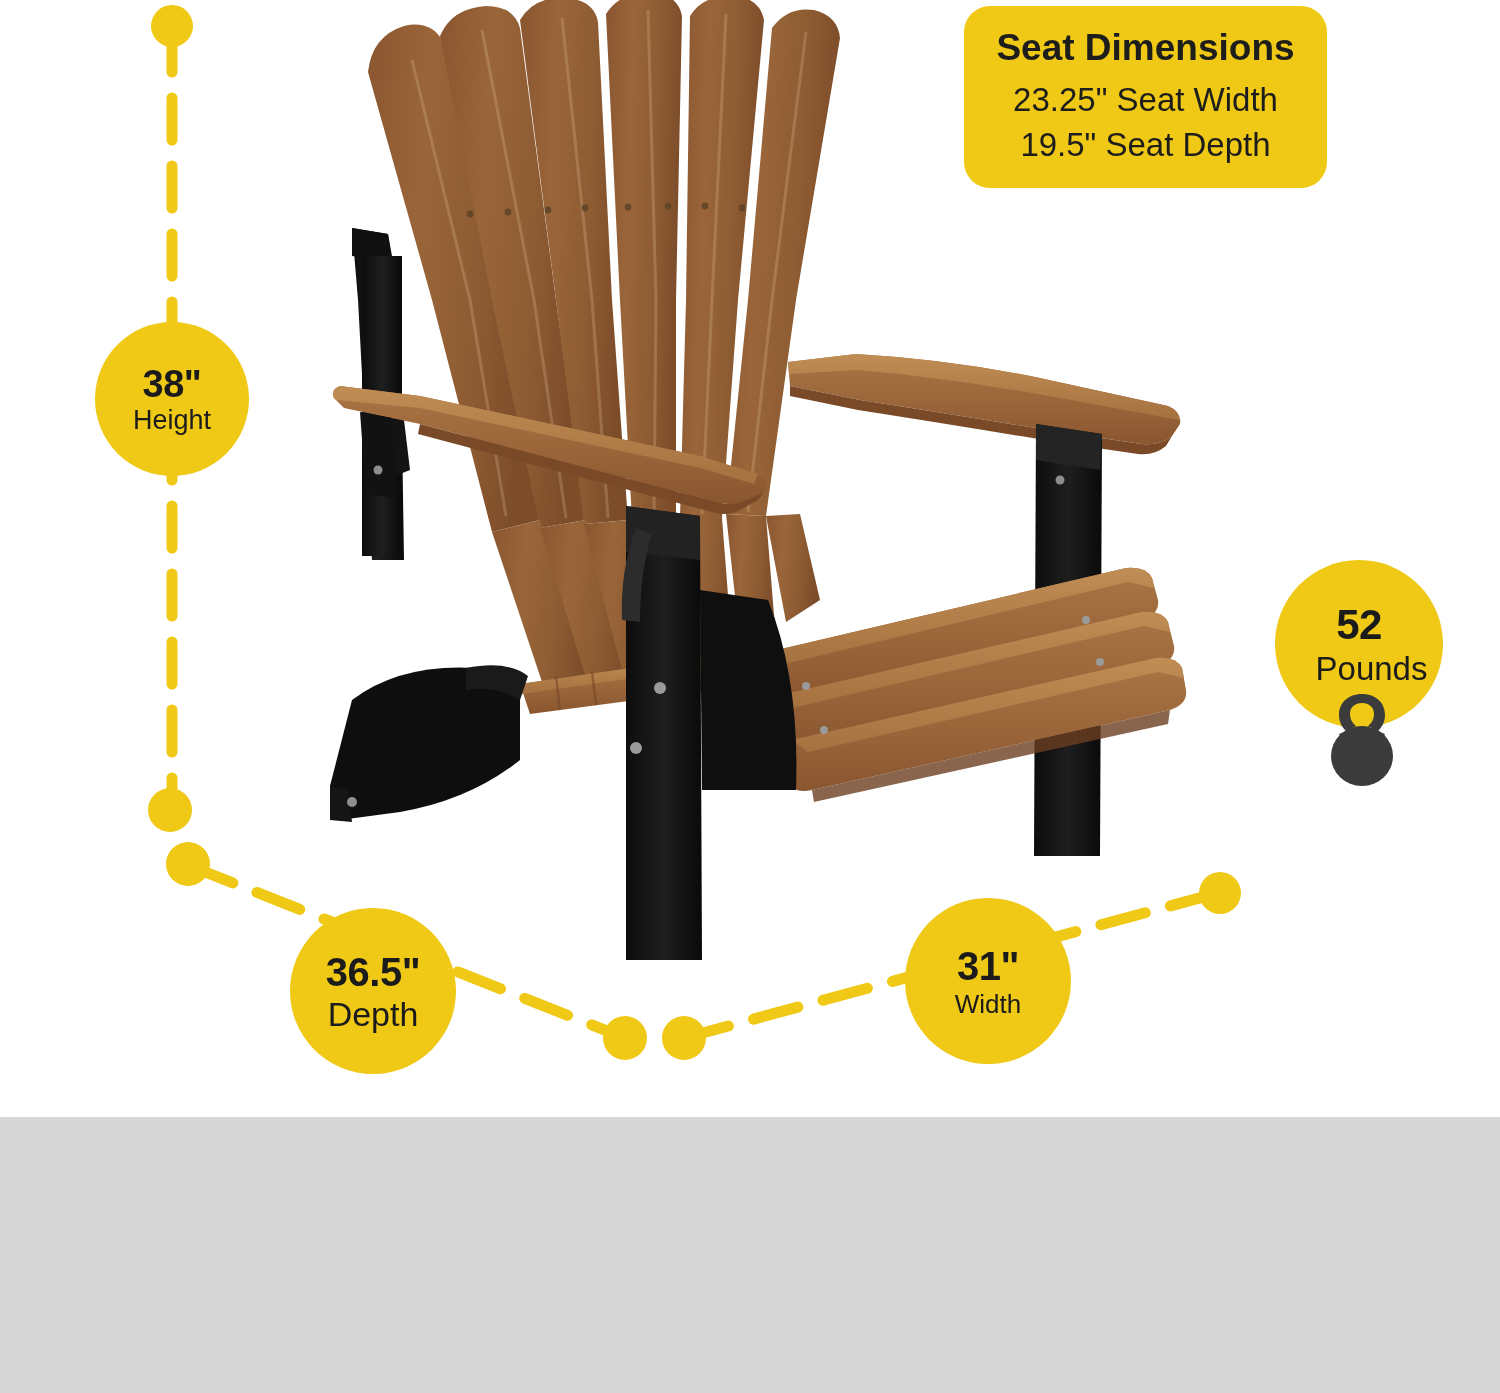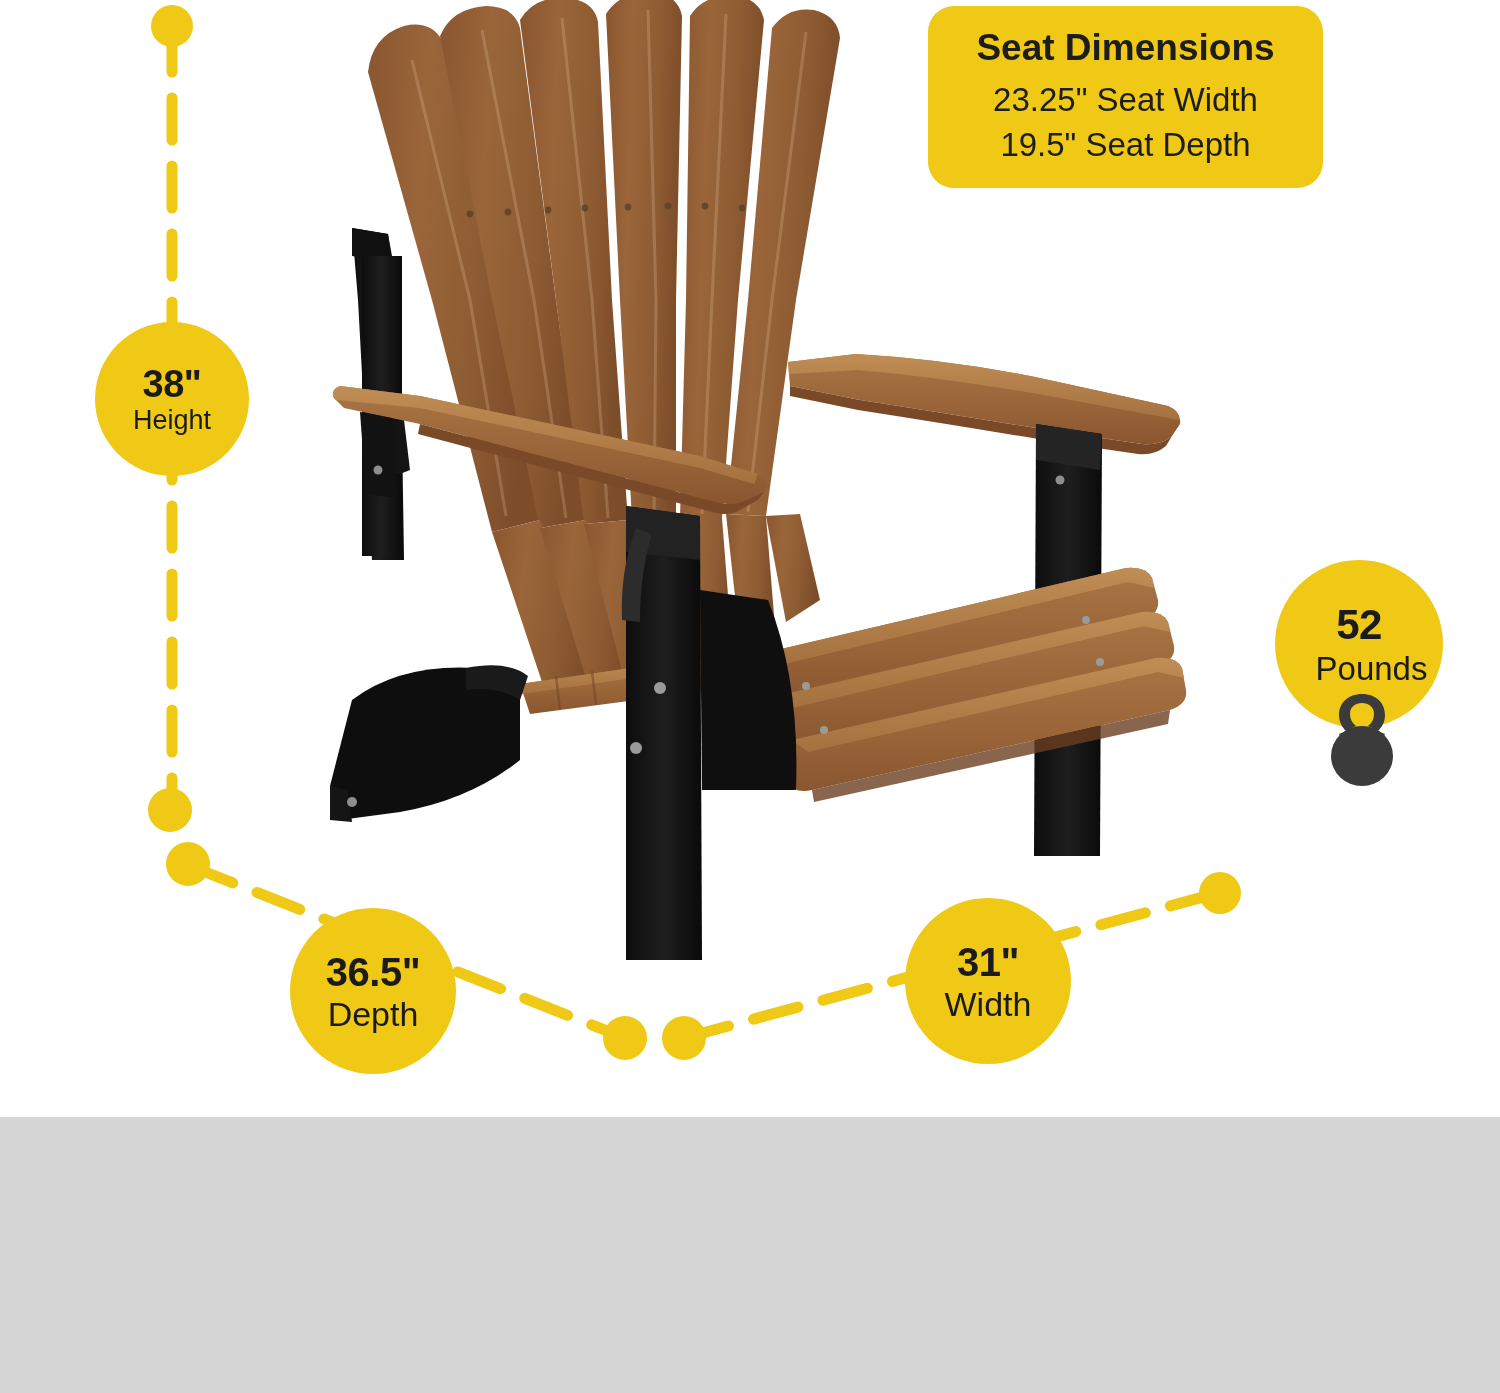--- a/index.html
+++ b/index.html
@@ -31,31 +31,31 @@
   #bubble-height{left:95px;top:322px;width:154px;height:154px;}
   #bubble-height .big{font-size:38px;margin-bottom:4px;}
   #bubble-height .small{font-size:27px;}
 
   #bubble-depth{left:290px;top:908px;width:166px;height:166px;}
   #bubble-depth .big{font-size:40px;margin-bottom:5px;}
   #bubble-depth .small{font-size:34px;}
 
   #bubble-width{left:905px;top:898px;width:166px;height:166px;}
   #bubble-width .big{font-size:40px;margin-bottom:5px;}
-  #bubble-width .small{font-size:34px;}
+  #bubble-width .small{font-size:26px;}
 
   #bubble-weight{left:1275px;top:560px;width:168px;height:168px;}
   #bubble-weight .big{font-size:42px;margin-bottom:6px;}
   #bubble-weight .small{font-size:33px;margin-left:25px;}
 
   .kettlebell{position:absolute;left:1323px;top:690px;width:78px;height:100px;}
 
   
   .seatbadge{
-    position:absolute;left:928px;top:6px;width:395px;height:182px;
+    position:absolute;left:964px;top:6px;width:363px;height:182px;
     background:#efc915;border-radius:26px;
     display:flex;flex-direction:column;align-items:center;justify-content:center;
     color:#1d1d1b;
   }
   .seatbadge .title{font-size:37px;font-weight:bold;margin-bottom:9px;}
   .seatbadge .line{font-size:33px;font-weight:400;line-height:1.36;}
 
   
   .footer{position:absolute;left:0;top:1117px;width:1500px;height:276px;background:#d6d6d6;}
 

